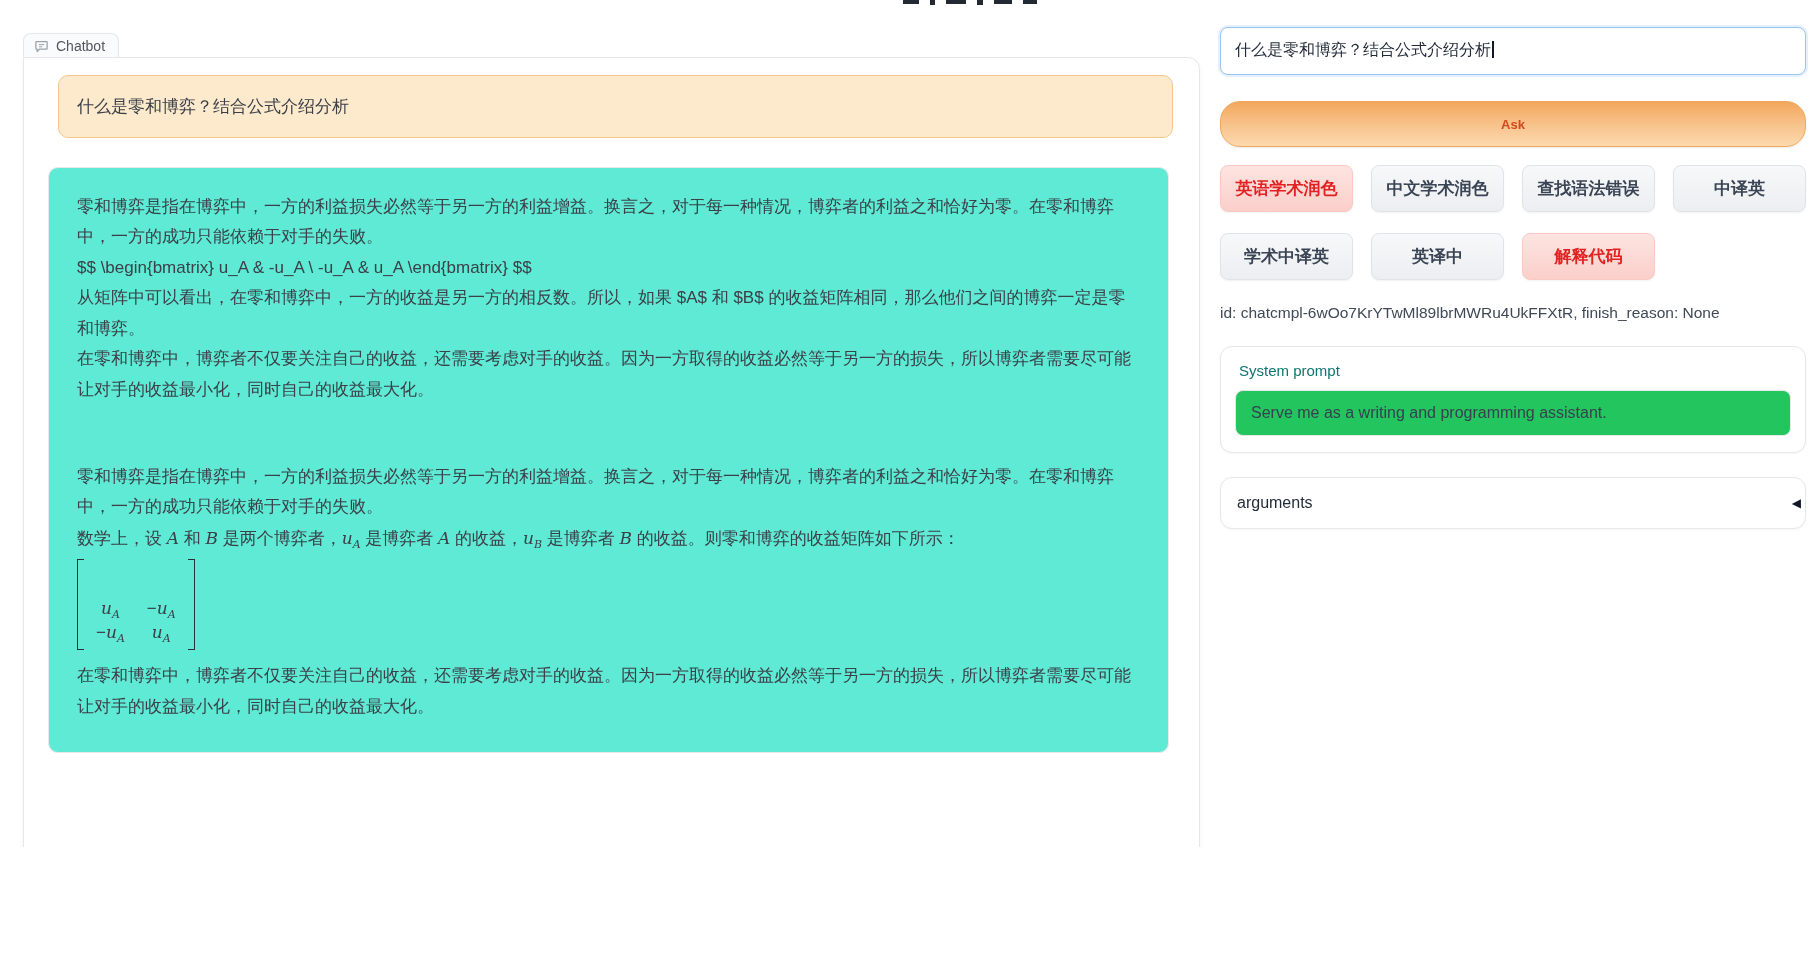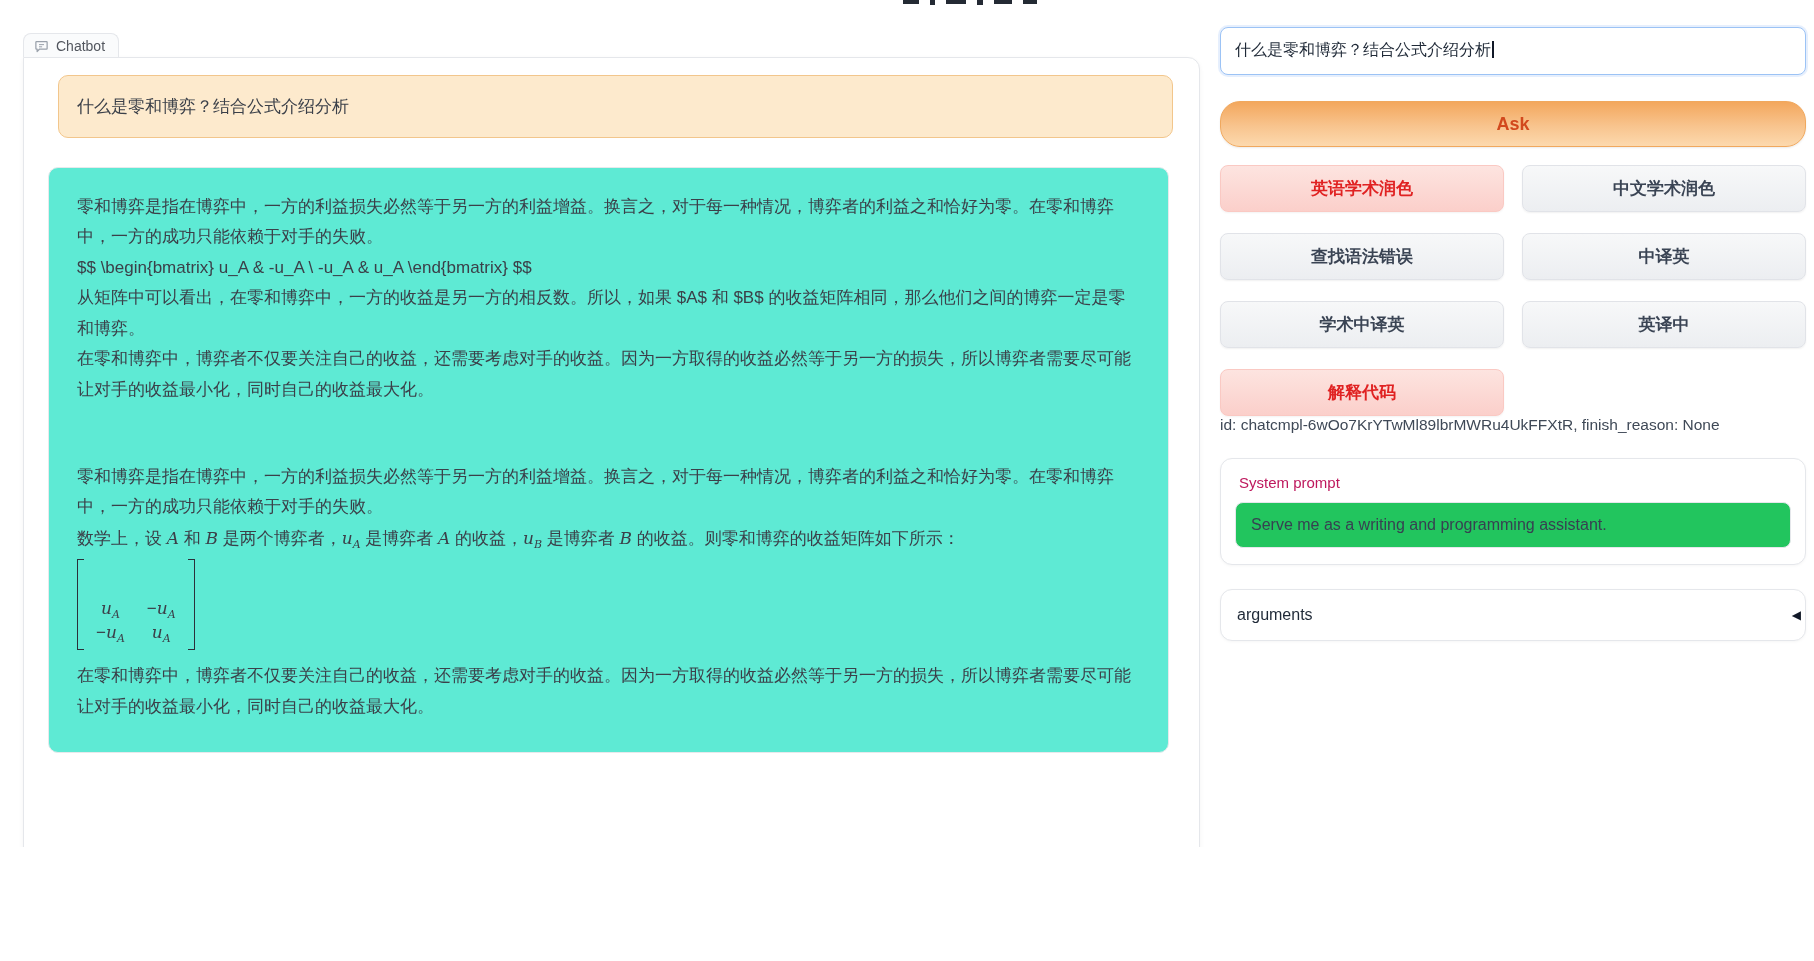--- a/index.html
+++ b/index.html
@@ -43,37 +43,37 @@
   
   .right-col { position:absolute; left:1220px; top:27px; width:586px; display:flex; flex-direction:column; }
 
   .prompt-input { height:48px; border:1px solid #9cc3f5; border-radius:8px; padding:12px 14px;
     font-size:16px; color:#1f2937; background:#fff; box-shadow:0 0 0 2px rgba(167,199,248,.28);
     white-space:nowrap; overflow:hidden; }
   .caret { display:inline-block; width:1.5px; height:17px; background:#111827; vertical-align:-3px; margin-left:1px; }
 
   .ask-button { margin-top:26px; height:46px; border-radius:20px; border:1px solid #f0a85e;
     background:linear-gradient(180deg,#f3a75d 0%,#f8c48e 55%,#fcd9ae 100%);
-    color:#d2491d; font-weight:700; font-size:18px; font-family:inherit;
+    color:#d2491d; font-weight:700; font-size:13px; font-family:inherit;
     display:flex; align-items:center; justify-content:center; cursor:pointer;
     box-shadow:0 1px 2px rgba(0,0,0,.08); }
 
-  .btn-grid { margin-top:18px; display:grid; grid-template-columns:1fr 1fr; column-gap:18px; row-gap:21px; }
+  .btn-grid { margin-top:18px; display:grid; grid-template-columns:1fr 1fr 1fr 1fr; column-gap:18px; row-gap:21px; }
   .qbtn { height:47px; border-radius:8px; font-size:17px; font-weight:700; font-family:inherit;
     display:flex; align-items:center; justify-content:center; cursor:pointer; }
   .qbtn.gray { background:linear-gradient(180deg,#f7f8f9 0%,#eceef1 100%);
     border:1px solid #e1e3e8; color:#3a4454; box-shadow:0 1px 2px rgba(0,0,0,.06); }
   .qbtn.red  { background:linear-gradient(180deg,#fde4e0 0%,#fbcfca 100%);
     border:1px solid #fac9c3; color:#e02222; box-shadow:0 1px 2px rgba(0,0,0,.05); }
 
-  .status-text { font-size:15.5px; color:#3f4957; }
+  .status-text { margin-top:24px; font-size:15.5px; color:#3f4957; }
 
   .panel { margin-top:24px; border:1px solid #e5e7eb; border-radius:12px; background:#fff;
     padding:13px 14px 16px; box-shadow:0 1px 3px rgba(0,0,0,.04); }
-  .panel-label { font-size:15px; color:#be185d; margin:2px 0 11px 4px; }
+  .panel-label { font-size:15px; color:#0f766e; margin:2px 0 11px 4px; }
   .panel-textbox { border:1px solid #e5e7eb; border-radius:8px; padding:13px 15px;
     font-size:16px; color:#374151; background:#22c55e; }
 
   .accordion { margin-top:24px; border:1px solid #e5e7eb; border-radius:12px; background:#fff;
     padding:16px 4px 16px 16px; display:flex; align-items:center; justify-content:space-between;
     font-size:16px; color:#1f2937; cursor:pointer; box-shadow:0 1px 3px rgba(0,0,0,.04); }
   .accordion .tri { font-size:12px; color:#111827; }
 </style>
 </head>
 <body>

